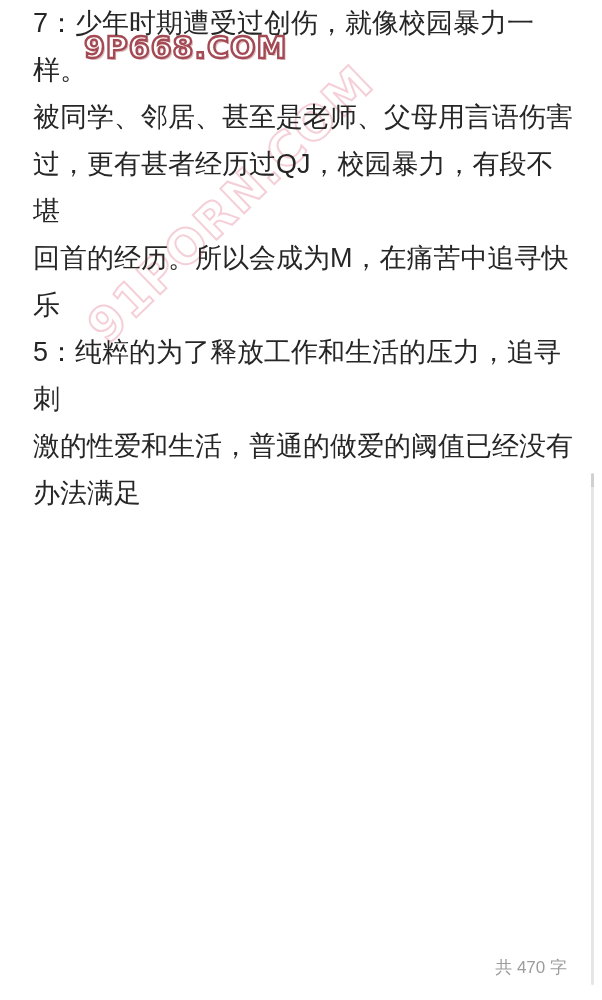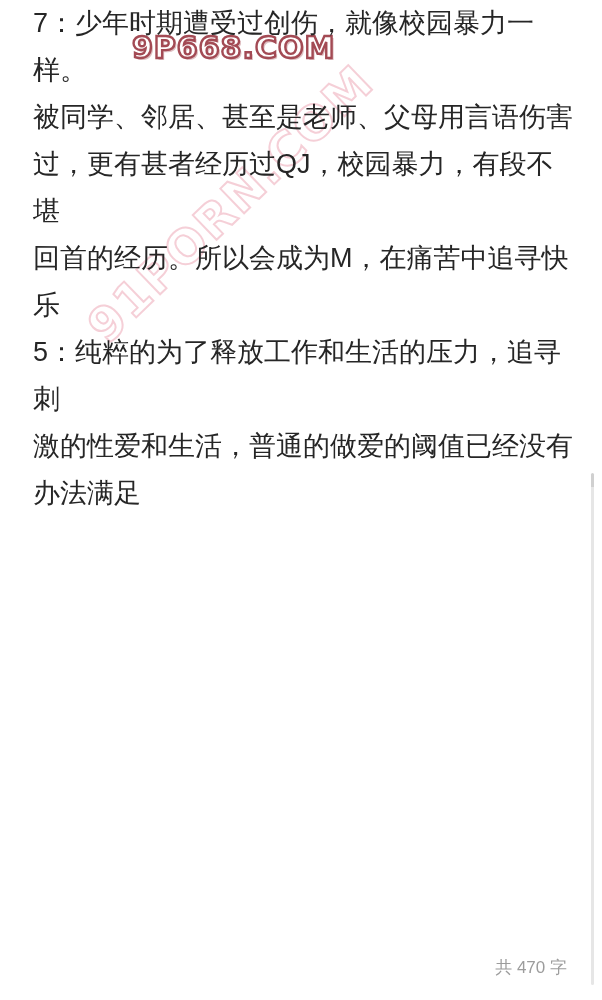--- a/index.html
+++ b/index.html
@@ -16,21 +16,20 @@
     position:absolute;
     left:84px; top:30px;
     font-family:"DejaVu Sans",sans-serif;
     font-size:30px; font-weight:800;
     letter-spacing:1px;
     color:#be185d;
     -webkit-text-fill-color:#fffdfd;
     -webkit-text-stroke:2.4px #a34a54;
     text-shadow:2px 2px 0 rgba(163,74,84,0.35);
     white-space:nowrap;
-    margin-left:48px;
   }
 
   
   .diag-watermark {
     position:absolute;
     left:48px; top:188px;
     width:340px;
     text-align:center;
     transform:rotate(-44deg);
     transform-origin:50% 50%;

